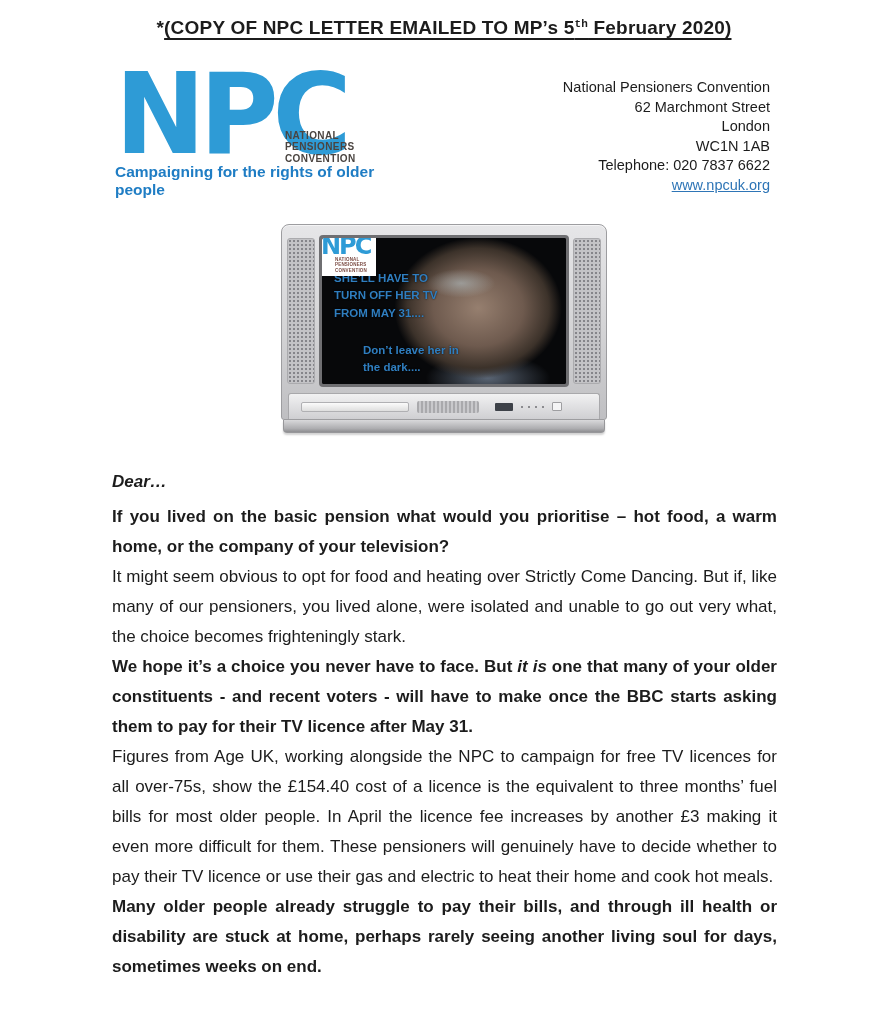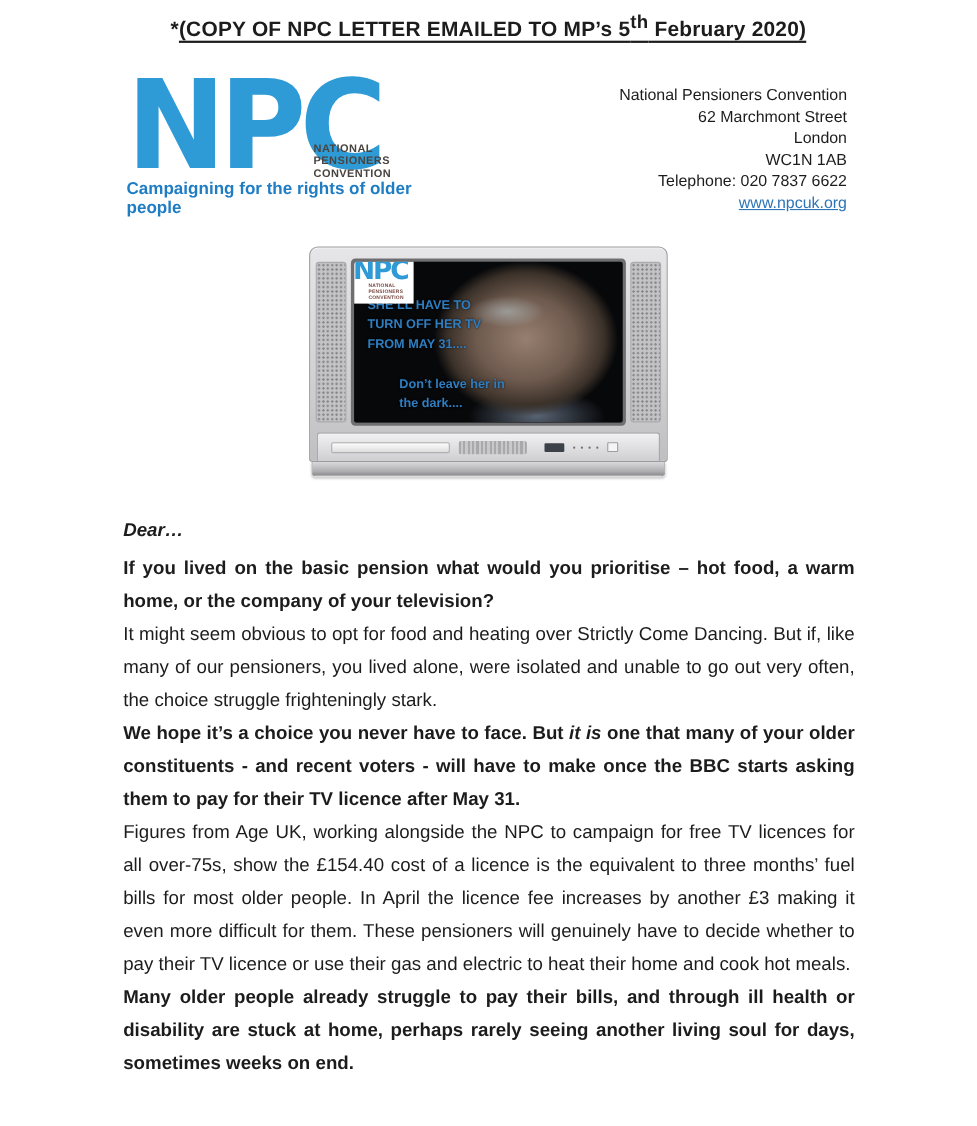--- a/index.html
+++ b/index.html
@@ -11,21 +11,21 @@
     --ink:#1c1c1c;
   }
   *{box-sizing:border-box;}
   html,body{margin:0;padding:0;background:#ffffff;}
   body{font-family:"Liberation Sans","DejaVu Sans",sans-serif;color:var(--ink);}
   .page{width:888px;height:1024px;background:#fff;position:relative;overflow:hidden;}
 
   
   .doc-title{padding-top:17px;text-align:center;font-size:19px;font-weight:bold;letter-spacing:.2px;}
   .doc-title .u{text-decoration:underline;text-decoration-thickness:2px;text-underline-offset:4px;}
-  .doc-title sup{font-size:17px;vertical-align:super;line-height:0;}
+  .doc-title sup{font-size:11px;vertical-align:super;line-height:0;font-family:Liberation Mono, monospace;}
 
   
   .letterhead{display:flex;justify-content:space-between;align-items:flex-start;margin:36px 118px 0 115px;}
   .logo-block{width:300px;}
   .logo-art{position:relative;height:88px;}
   .logo-acronym{font-family:"DejaVu Sans",sans-serif;font-weight:bold;font-size:108px;line-height:80px;letter-spacing:-6px;color:var(--logo-blue);display:inline-block;transform:scaleY(1.04);}
   .logo-org{position:absolute;left:170px;bottom:-2px;font-size:10px;font-weight:bold;color:var(--logo-subtext-gray);line-height:1.18;letter-spacing:.4px;white-space:pre-line;}
   .logo-tagline{font-size:15.5px;font-weight:bold;color:var(--tagline-blue);}
 
   .address-block{text-align:right;font-size:14.5px;line-height:19.5px;padding-top:3px;}
@@ -144,19 +144,19 @@
           </div>
         <div class="tv-eject"></div>
       </div>
     </div>
     <div class="tv-base"></div>
   </div>
 
   <div class="letter">
     <p class="salutation">Dear…</p>
     <p class="p-bold">If you lived on the basic pension what would you prioritise – hot food, a warm home, or the company of your television?</p>
-    <p>It might seem obvious to opt for food and heating over Strictly Come Dancing.  But if, like many of our pensioners, you lived alone, were isolated and unable to go out very often, the choice struggle frighteningly stark.</p>
+    <p>It might seem obvious to opt for food and heating over Strictly Come Dancing.  But if, like many of our pensioners, you lived alone, were isolated and unable to go out very what, the choice becomes frighteningly stark.</p>
     <p class="p-bold"><span>We hope it’s a choice you never have to face. But </span><span class="em">it is</span><span> one that many of your older constituents - and recent voters - will have to make once the BBC starts asking them to pay for their TV licence after May 31.</span></p>
     <p>Figures from Age UK, working alongside the NPC to campaign for free TV licences for all over-75s, show the £154.40 cost of a licence is the equivalent to three months’ fuel bills for most older people. In April the licence fee increases by another £3 making it even more difficult for them. These pensioners will genuinely have to decide whether to pay their TV licence or use their gas and electric to heat their home and cook hot meals.</p>
     <p class="p-bold">Many older people already struggle to pay their bills, and through ill health or disability are stuck at home, perhaps rarely seeing another living soul for days, sometimes weeks on end.</p>
   </div>
 
 </div>
 
 </body></html>

